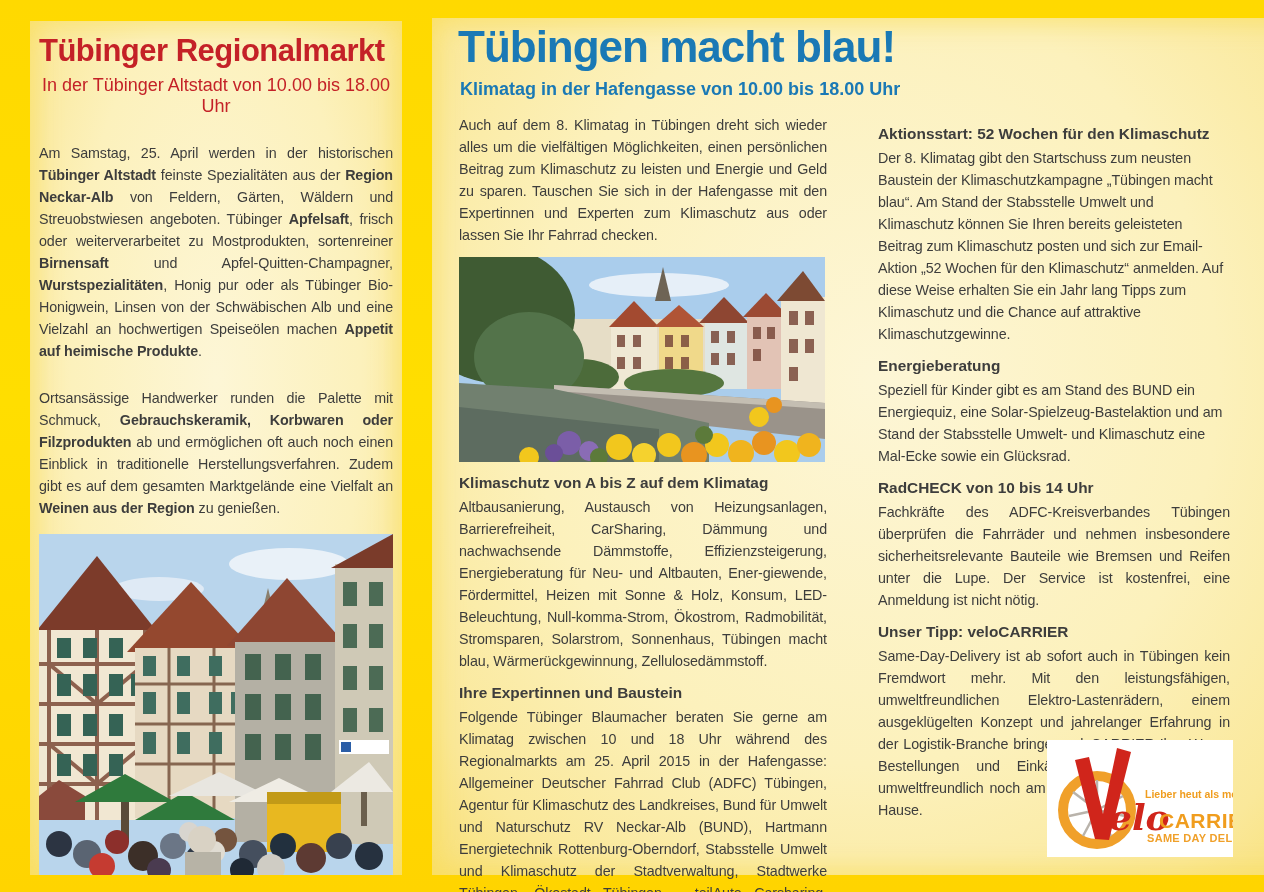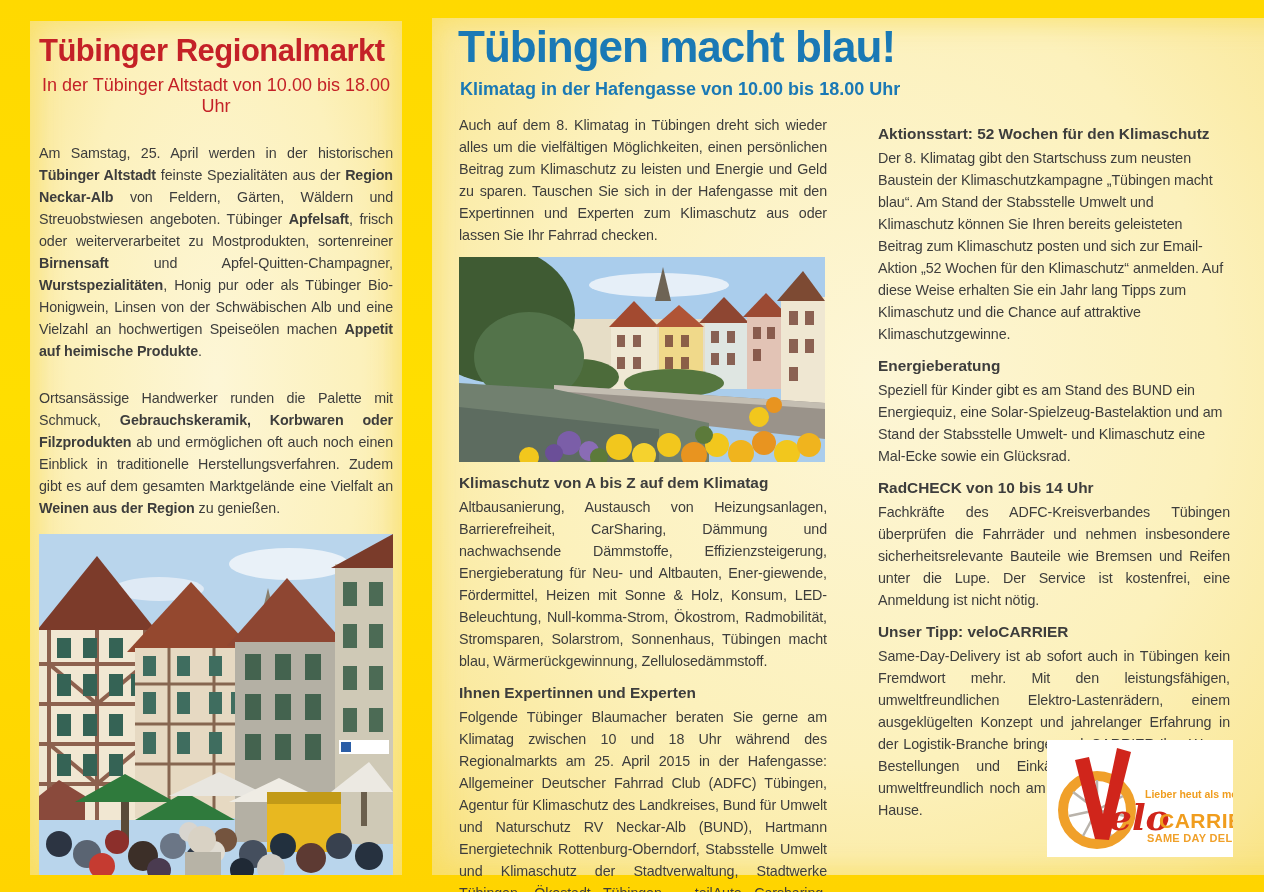--- a/index.html
+++ b/index.html
@@ -251,21 +251,21 @@
               <circle cx="315" cy="148" r="8" fill="#e89420"></circle>
             <circle cx="245" cy="178" r="9" fill="#5c7a3a"></circle>
               <circle cx="140" cy="200" r="9" fill="#5c7a3a"></circle>
           </g>
         </svg>
       </figure>
 
       <h3 class="sec">Klimaschutz von A bis Z auf dem Klimatag</h3>
       <p class="body-txt just">Altbausanierung, Austausch von Heizungsanlagen, Barrierefreiheit, CarSharing, Dämmung und nachwachsende Dämmstoffe, Effizienzsteigerung, Energieberatung für Neu- und Altbauten, Ener-giewende, Fördermittel, Heizen mit Sonne &amp; Holz, Konsum, LED-Beleuchtung, Null-komma-Strom, Ökostrom, Radmobilität, Stromsparen, Solarstrom, Sonnenhaus, Tübingen macht blau, Wärmerückgewinnung, Zellulosedämmstoff.</p>
 
-      <h3 class="sec">Ihnen Expertinnen und Experten</h3>
+      <h3 class="sec">Ihre Expertinnen und Baustein</h3>
       <p class="body-txt just">Folgende Tübinger Blaumacher beraten Sie gerne am Klimatag zwischen 10 und 18 Uhr während des Regionalmarkts am 25. April 2015 in der Hafengasse: Allgemeiner Deutscher Fahrrad Club (ADFC) Tübingen, Agentur für Klimaschutz des Landkreises, Bund für Umwelt und Naturschutz RV Neckar-Alb (BUND), Hartmann Energietechnik Rottenburg-Oberndorf, Stabsstelle Umwelt und Klimaschutz der Stadtverwaltung, Stadtwerke Tübingen, Ökostadt Tübingen – teilAuto Carsharing, Umweltzentrum Tübingen, Arbeitskreis Energie.</p>
     </div>
 
     <div class="col col2">
       <h3 class="sec" style="margin-top:17px">Aktionsstart: 52 Wochen für den Klimaschutz</h3>
       <p class="body-txt">Der 8. Klimatag gibt den Startschuss zum neusten Baustein der Klimaschutzkampagne „Tübingen macht blau“. Am Stand der Stabsstelle Umwelt und Klimaschutz können Sie Ihren bereits geleisteten Beitrag zum Klimaschutz posten und sich zur Email-Aktion „52 Wochen für den Klimaschutz“ anmelden. Auf diese Weise erhalten Sie ein Jahr lang Tipps zum Klimaschutz und die Chance auf attraktive Klimaschutzgewinne.</p>
 
       <h3 class="sec">Energieberatung</h3>
       <p class="body-txt">Speziell für Kinder gibt es am Stand des BUND ein Energiequiz, eine Solar-Spielzeug-Bastelaktion und am Stand der Stabsstelle Umwelt- und Klimaschutz eine Mal-Ecke sowie ein Glücksrad.</p>
 

